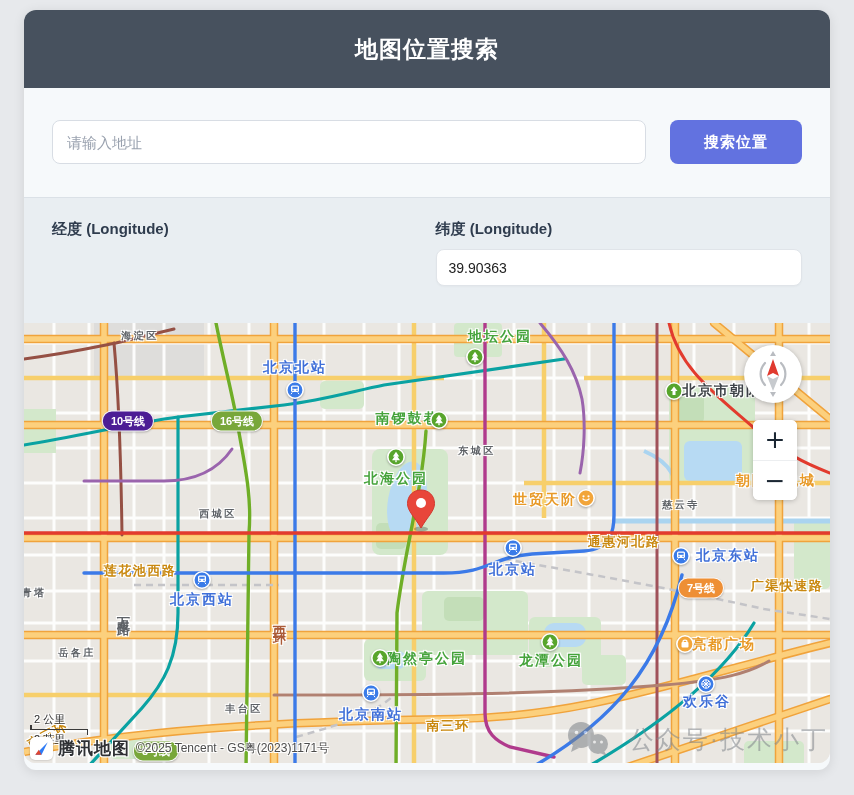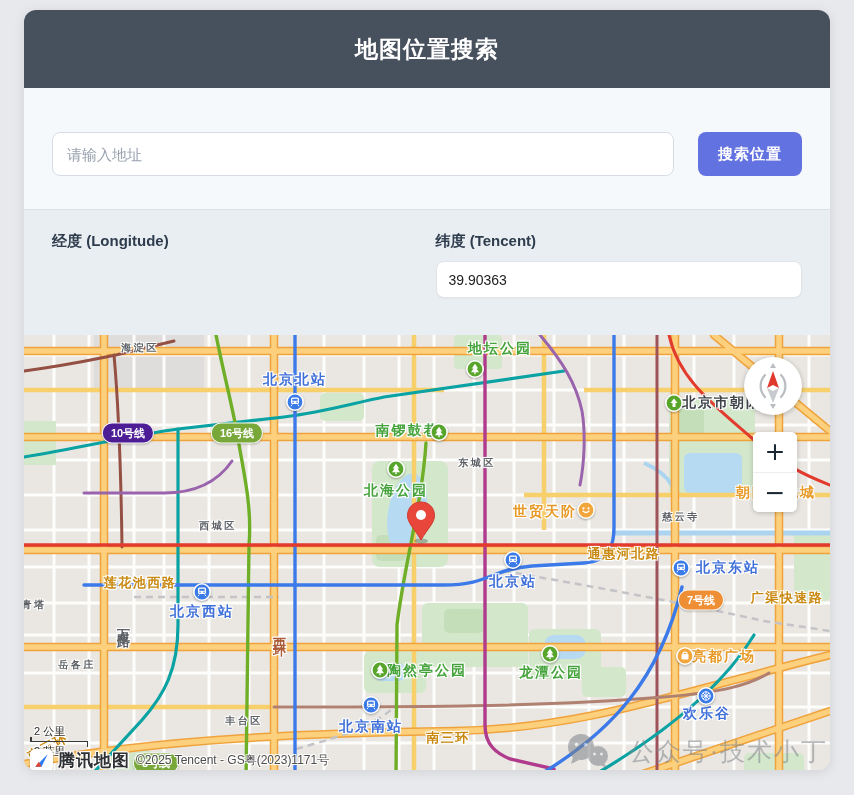--- a/index.html
+++ b/index.html
@@ -11,29 +11,29 @@
   }
   .card {
     position:absolute; left:24px; top:10px; width:806px; height:760px;
     border-radius:12px; box-shadow:0 2px 12px rgba(0,0,0,.10);
     background:#f6f9fb; overflow:hidden;
   }
   .card-header {
     height:78px; background:#47515e; display:flex; align-items:center; justify-content:center;
   }
   .card-header h1 { color:#fff; font-size:23px; font-weight:bold; letter-spacing:1px; }
-  .search-section { padding:44px 28px 33px; background:#f6f9fb; display:flex; gap:24px; }
+  .search-section { padding:32px 28px 33px; background:#f6f9fb; display:flex; gap:24px; }
   .search-input {
     flex:1; height:44px; border:1px solid #d8dde4; border-radius:8px; background:#fff;
     padding:0 14px; font-size:15px; color:#333; outline:none;
     font-family:"Liberation Sans","DejaVu Sans",sans-serif;
   }
   .search-input::placeholder { color:#9aa2af; }
   .search-btn {
-    width:104px; height:44px; border:none; border-radius:8px; background:#6272e0;
+    width:132px; height:44px; border:none; border-radius:8px; background:#6272e0;
     color:#fff; font-size:15px; font-weight:bold; cursor:pointer; letter-spacing:1px;
     font-family:"Liberation Sans","DejaVu Sans",sans-serif;
   }
   .coords-section {
     background:#e9eef2; border-top:1px solid #dbe1e7; padding:22px 28px 37px;
     display:grid; grid-template-columns:1fr 1fr; column-gap:17px;
   }
   .coord-label { font-size:15px; font-weight:bold; color:#2f3c4e; margin-bottom:10px; }
   .coord-input {
     width:100%; height:37px; border:1px solid #e0e4e9; border-radius:8px; background:#fff;
@@ -118,21 +118,21 @@
   <div class="search-section">
     <input class="search-input" type="text" placeholder="请输入地址" style="">
     <button class="search-btn">搜索位置</button>
   </div>
 
   <div class="coords-section">
     <div>
       <div class="coord-label">经度 (Longitude)</div>
     </div>
     <div>
-      <div class="coord-label">纬度 (Tencent)</div>
+      <div class="coord-label">纬度 (Longitude)</div>
       <input class="coord-input" type="text" value="39.90363" style="">
     </div>
   </div>
 
   <div class="map">
 
     <svg class="basemap" width="806" height="440" viewBox="0 0 806 440">
       <rect x="0" y="0" width="806" height="440" fill="#eae7e2"></rect>
       <rect x="70" y="0" width="110" height="55" fill="#dedddb"></rect>
 

